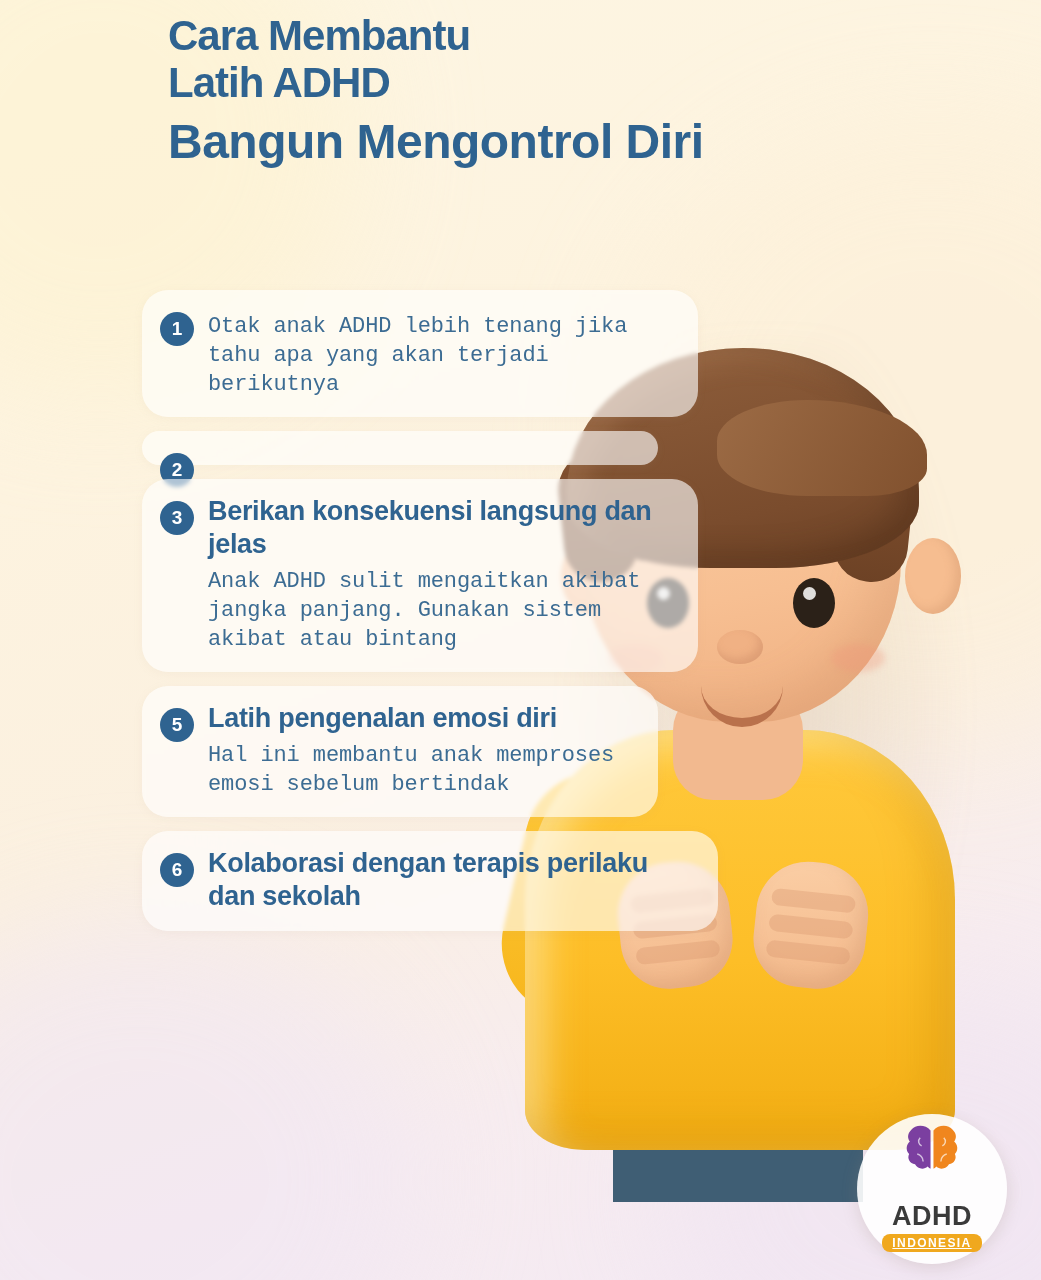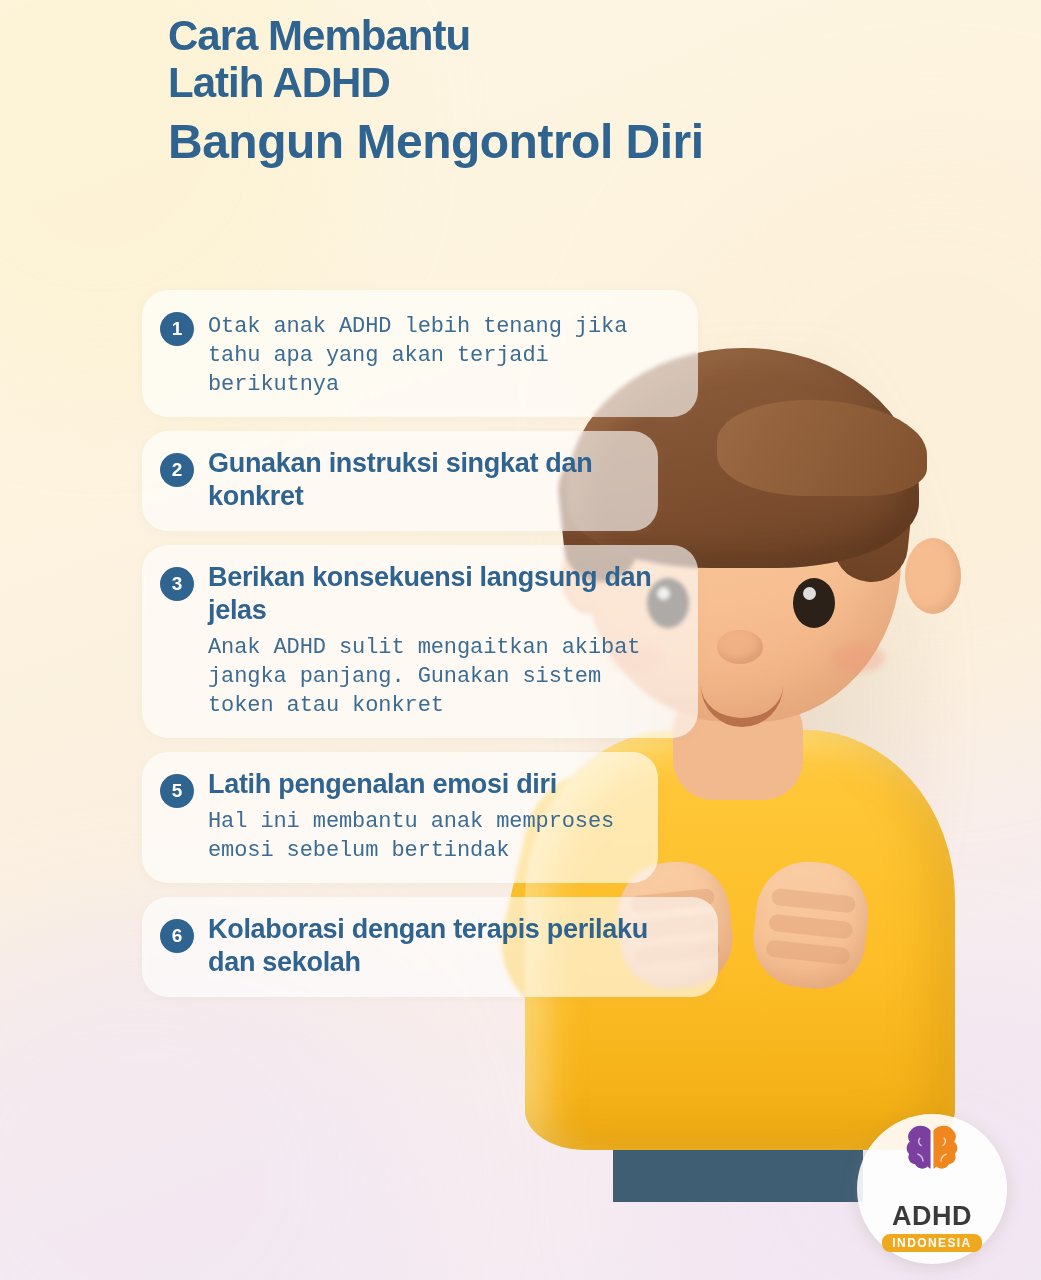--- a/index.html
+++ b/index.html
@@ -336,20 +336,21 @@
   }
   .logo .sub {
     font-size: 12px;
     font-weight: 700;
     color: #ffffff;
     background: #f0a81e;
     border-radius: 8px;
     padding: 2px 10px;
     margin-top: 4px;
     letter-spacing: 1.4px;
+    text-decoration: underline;
   }
 </style>
 </head>
 <body>
 
 <div class="poster">
 
   <div class="blob blob-1"></div>
   <div class="blob blob-2"></div>
   <div class="blob blob-3"></div>
@@ -398,27 +399,26 @@
 
   <div class="steps">
 
     <div class="step s1">
       <div class="num">1</div>
       <div class="desc">Otak anak ADHD lebih tenang jika tahu apa yang akan terjadi berikutnya</div>
     </div>
 
     <div class="step s2">
       <div class="num">2</div>
-      <div class="title">Gunakan instruksi singkat dan konkret</div>
     </div>
 
     <div class="step s3">
       <div class="num">3</div>
       <div class="title">Berikan konsekuensi langsung dan jelas</div>
-      <div class="desc">Anak ADHD sulit mengaitkan akibat jangka panjang. Gunakan sistem token atau konkret</div>
+      <div class="desc">Anak ADHD sulit mengaitkan akibat jangka panjang. Gunakan sistem akibat atau bintang</div>
     </div>
 
     <div class="step s5">
       <div class="num">5</div>
       <div class="title">Latih pengenalan emosi diri</div>
       <div class="desc">Hal ini membantu anak memproses emosi sebelum bertindak</div>
     </div>
 
     <div class="step s6">
       <div class="num">6</div>

